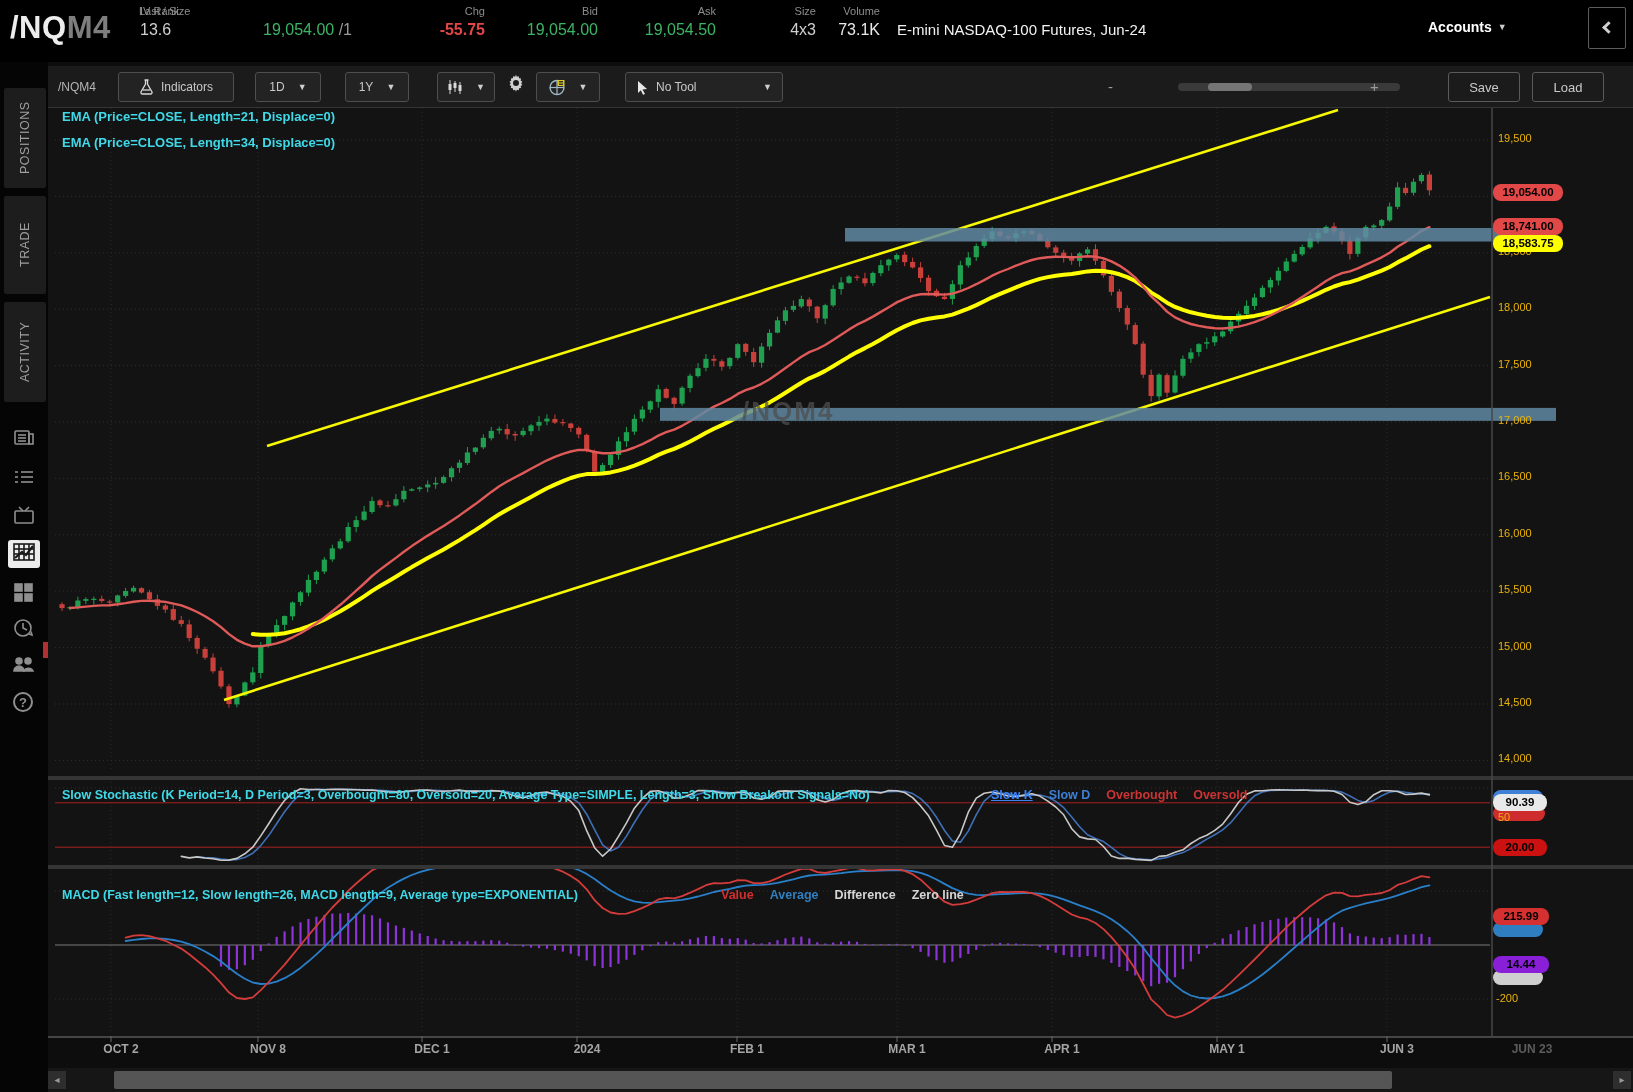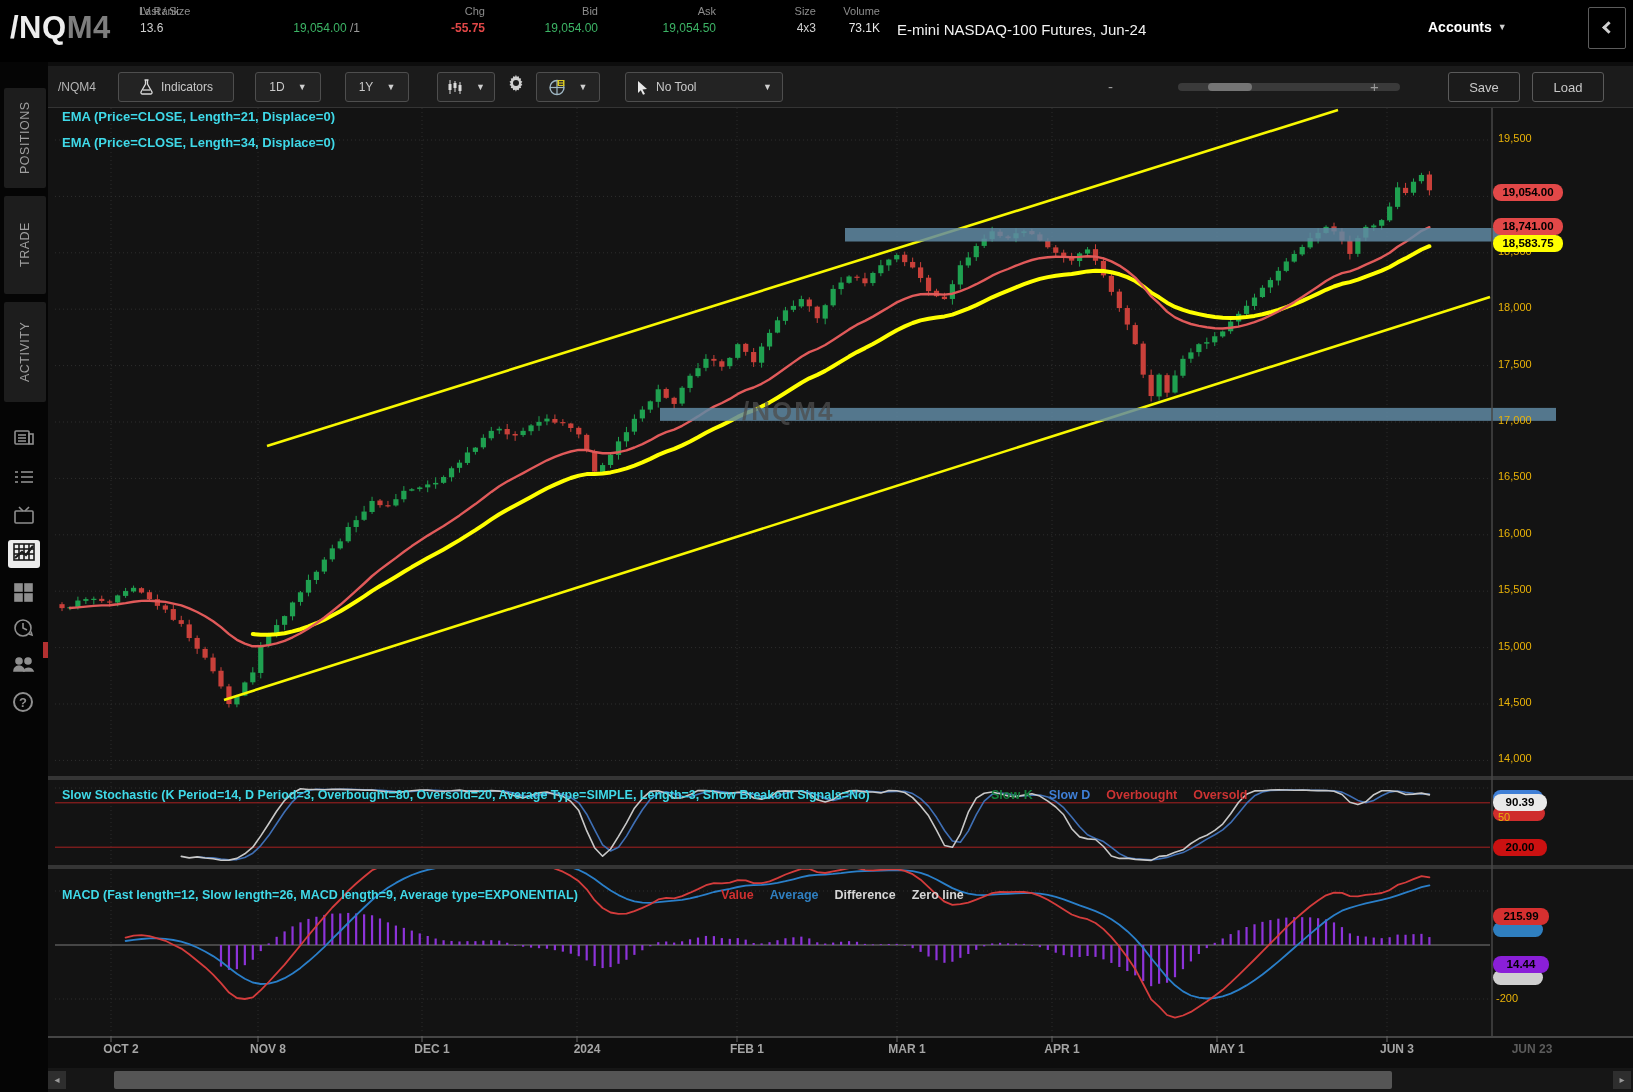--- a/index.html
+++ b/index.html
@@ -6,21 +6,21 @@
   html,body { width:1633px; height:1092px; background:#000; overflow:hidden;
     font-family:"Liberation Sans","DejaVu Sans",sans-serif; }
   .abs { position:absolute; }
   #stage { position:relative; width:1633px; height:1092px; background:#000; }
 
   
   #hdr { position:absolute; left:0; top:0; width:1633px; height:62px; background:#000; }
   #sym { left:10px; top:10px; font-size:31px; font-weight:600; color:#ededed; letter-spacing:.5px;}
   #sym .sfx { color:#7e7e7e; }
   .fld-label { position:absolute; top:5px; font-size:11px; color:#8d8d8d; }
-  .fld-value { position:absolute; top:21px; font-size:12px; }
+  .fld-value { position:absolute; top:21px; font-size:16px; }
   #hdr-title { left:897px; top:21px; font-size:15px; color:#f2f2f2; }
   #accounts { left:1428px; top:19px; font-size:14px; font-weight:bold; color:#fff; cursor:pointer;}
   .caret { display:inline-block; font-size:9px; color:#cfcfcf; vertical-align:2px; margin-left:6px;}
   #collapse-btn { left:1588px; top:7px; width:38px; height:42px; border:1px solid #5c5c5c;
     border-radius:2px; cursor:pointer; }
   #collapse-btn .chev { position:absolute; left:15px; top:15px; width:9px; height:9px;
     border-left:3px solid #cfcfcf; border-bottom:3px solid #cfcfcf; transform:rotate(45deg);}
 
   
   #sidebar { position:absolute; left:0; top:62px; width:48px; height:1030px; background:#050505;}
@@ -666,21 +666,21 @@
     </svg>
 
   <div id="hdr">
     <div id="sym" class="abs">
       <span>/NQ</span><span class="sfx">M4</span>
     </div>
     <div id="hdr-fields">
         <div class="fld-label" style="left: 140px;">IV Rank</div>
         <div class="fld-value" style="left: 140px;"><span style="color: rgb(207, 207, 207);">13.6</span></div>
         <div class="fld-label" style="left: 139px; width: 200px; ">Last / Size</div>
-        <div class="fld-value" style="left: 140px; width: 220px; text-align: right;"><span style="color: rgb(60, 180, 101);">19,054.00</span><span style="color: rgb(154, 154, 154);"> /1</span></div>
+        <div class="fld-value" style="left: 132px; width: 220px; text-align: right;"><span style="color: rgb(60, 180, 101);">19,054.00</span><span style="color: rgb(154, 154, 154);"> /1</span></div>
         <div class="fld-label" style="left: 285px; width: 200px; text-align: right;">Chg</div>
         <div class="fld-value" style="left: 265px; width: 220px; text-align: right;"><span style="color: rgb(225, 71, 71); font-weight: bold;">-55.75</span></div>
         <div class="fld-label" style="left: 398px; width: 200px; text-align: right;">Bid</div>
         <div class="fld-value" style="left: 378px; width: 220px; text-align: right;"><span style="color: rgb(60, 180, 101);">19,054.00</span></div>
         <div class="fld-label" style="left: 516px; width: 200px; text-align: right;">Ask</div>
         <div class="fld-value" style="left: 496px; width: 220px; text-align: right;"><span style="color: rgb(60, 180, 101);">19,054.50</span></div>
         <div class="fld-label" style="left: 616px; width: 200px; text-align: right;">Size</div>
         <div class="fld-value" style="left: 596px; width: 220px; text-align: right;"><span style="color: rgb(207, 207, 207);">4x3</span></div>
         <div class="fld-label" style="left: 680px; width: 200px; text-align: right;">Volume</div>
         <div class="fld-value" style="left: 660px; width: 220px; text-align: right;"><span style="color: rgb(232, 232, 232);">73.1K</span></div>
@@ -854,21 +854,21 @@
       <div class="bubble" style="top: 218px; background: rgb(226, 72, 72); min-width: 70px;">18,741.00</div>
       <div class="bubble" style="top: 235px; background: rgb(255, 255, 0); min-width: 70px; color: rgb(0, 0, 0);">18,583.75</div>
       <div class="bubble" style="top: 794px; background: rgb(233, 233, 233); min-width: 54px; color: rgb(0, 0, 0);">90.39</div>
       <div class="bubble" style="top: 839px; background: rgb(204, 17, 17); min-width: 54px;">20.00</div>
       <div class="bubble" style="top: 908px; background: rgb(214, 48, 48); min-width: 56px;">215.99</div>
       <div class="bubble" style="top: 956px; background: rgb(138, 31, 216); min-width: 56px;">14.44</div>
     </div>
 
   <div class="study-label" style="left:62px;top:788px">Slow Stochastic (K Period=14, D Period=3, Overbought=80, Oversold=20, Average Type=SIMPLE, Length=3, Show Breakout Signals=No)</div>
   <div class="legend-row" style="left:975px;top:788px" id="stoch-legend">
-      <span class="legend-item" style="color: #15803d;">Slow K</span>
+      <span class="legend-item" style="color: #3b82f6; text-decoration: underline;">Slow K</span>
       <span class="legend-item" style="color: rgb(63, 127, 214);">Slow D</span>
       <span class="legend-item" style="color: rgb(204, 51, 51);">Overbought</span>
       <span class="legend-item" style="color: rgb(204, 51, 51);">Oversold</span>
     </div>
   <div class="ax-price" style="top:811px;left:1498px">50</div>
 
   <div class="study-label" style="left:62px;top:888px">MACD (Fast length=12, Slow length=26, MACD length=9, Average type=EXPONENTIAL)</div>
   <div class="legend-row" style="left:705px;top:888px" id="macd-legend">
       <span class="legend-item" style="color: rgb(208, 48, 48);">Value</span>
       <span class="legend-item" style="color: rgb(47, 127, 192);">Average</span>

